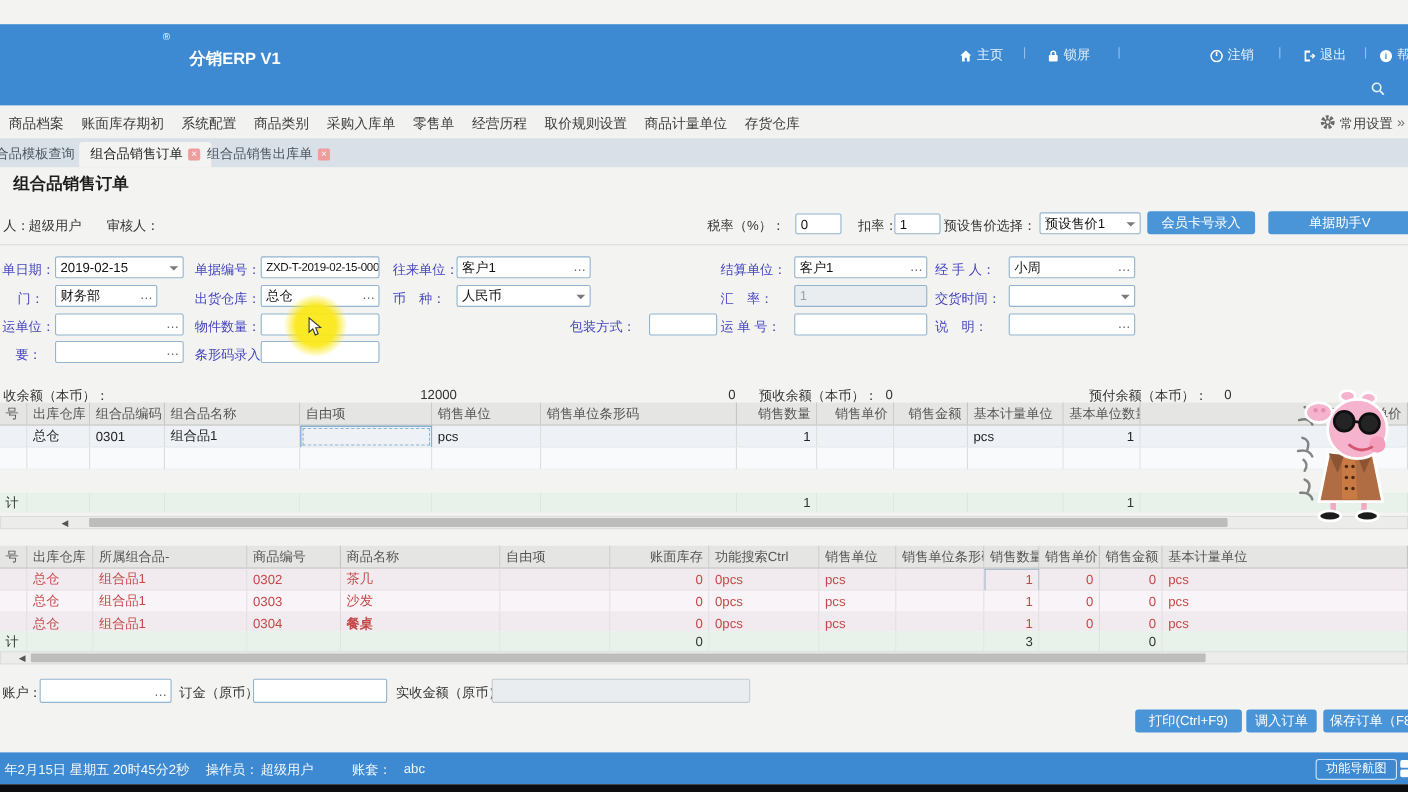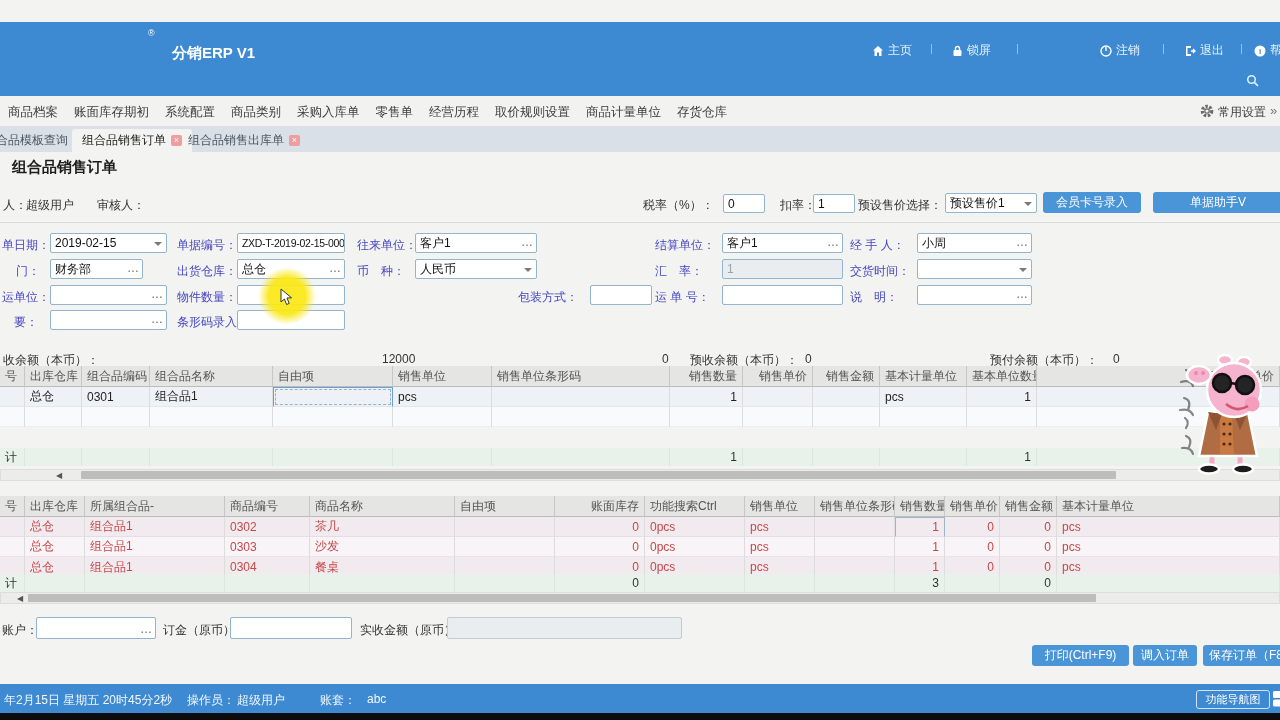--- a/index.html
+++ b/index.html
@@ -400,21 +400,21 @@
             <td style="text-align: right;">1</td>
             <td style="text-align: right;">0</td>
             <td style="text-align: right;">0</td>
             <td style="text-align: left;">pcs</td>
           </tr>
           <tr>
             <td style="text-align: left;"></td>
             <td style="text-align: left;">总仓</td>
             <td style="text-align: left;">组合品1</td>
             <td style="text-align: left;">0304</td>
-            <td style="text-align: left;">餐桌</td>
+            <td style="text-align: left; font-weight: bold;">餐桌</td>
             <td style="text-align: left;"></td>
             <td style="text-align: right;">0</td>
             <td style="text-align: left;">0pcs</td>
             <td style="text-align: left;">pcs</td>
             <td style="text-align: left;"></td>
             <td style="text-align: right;">1</td>
             <td style="text-align: right;">0</td>
             <td style="text-align: right;">0</td>
             <td style="text-align: left;">pcs</td>
           </tr>

